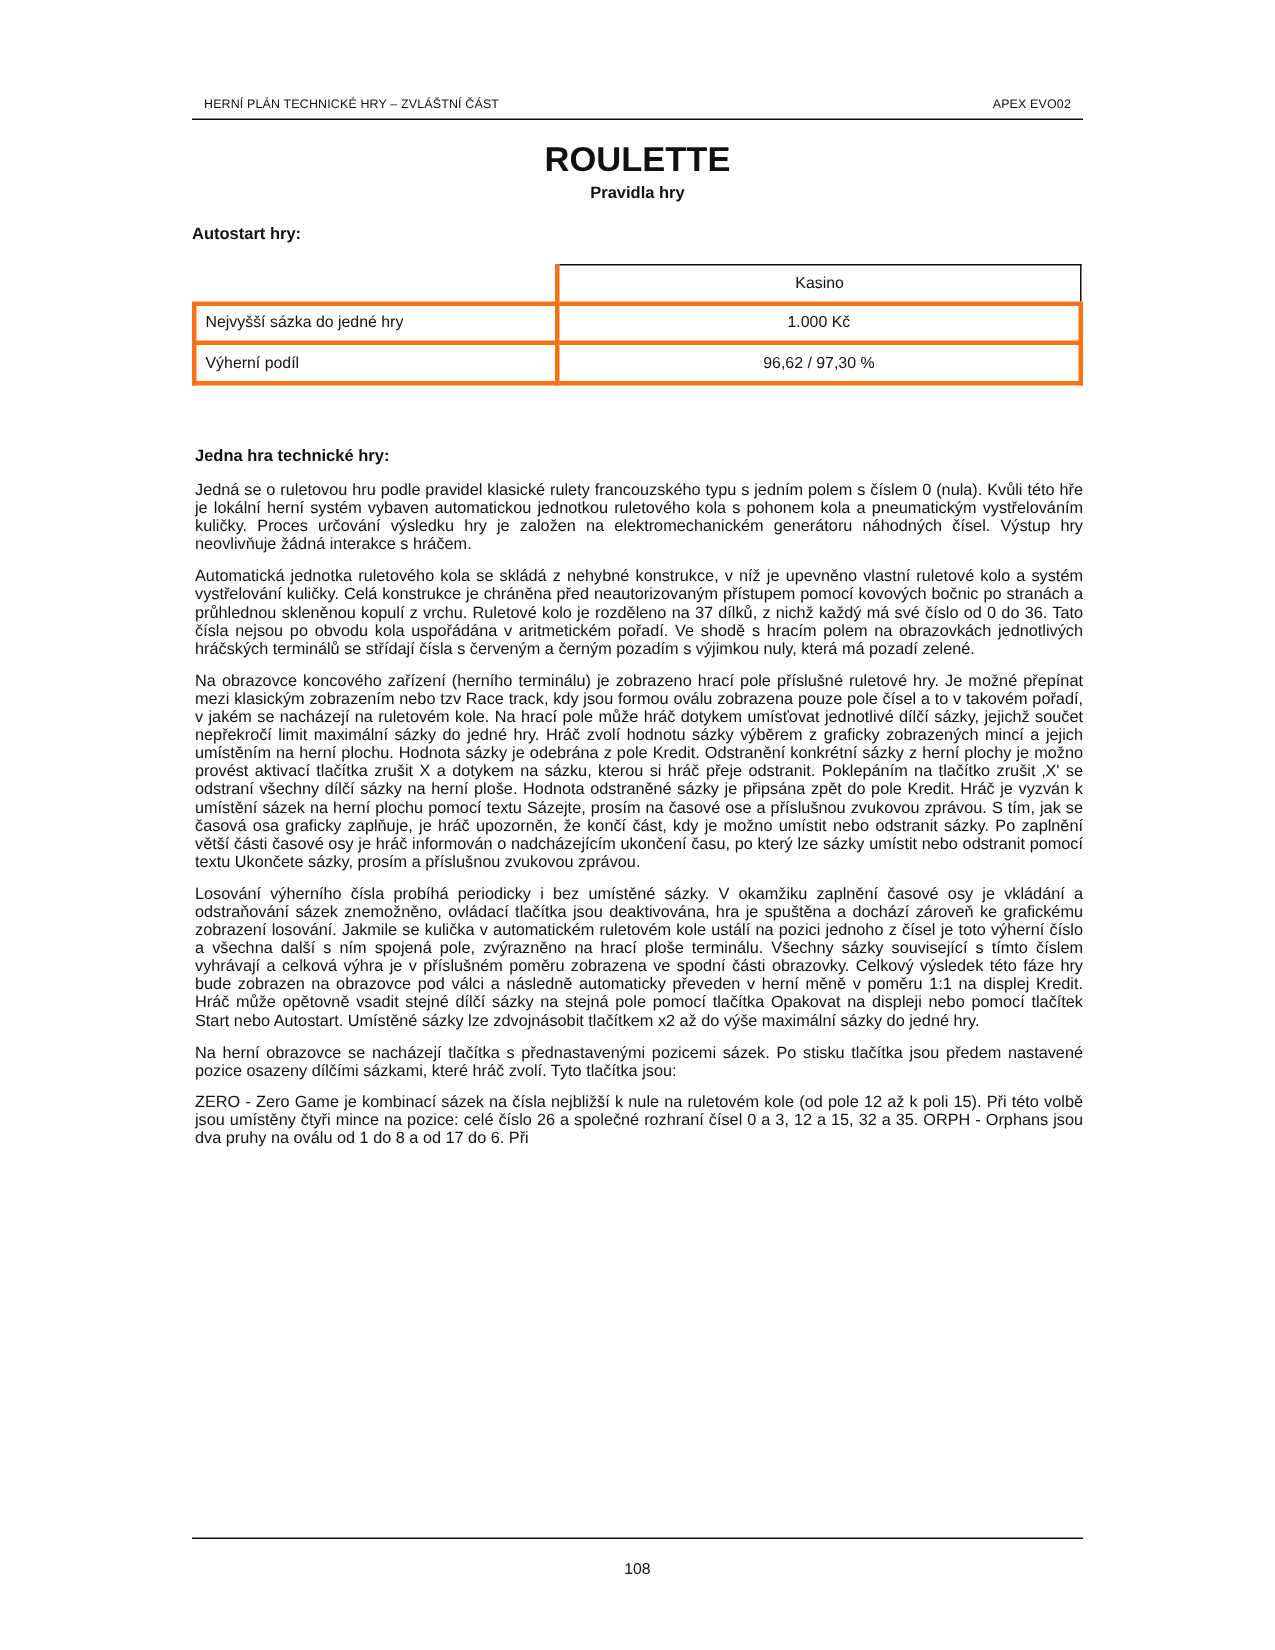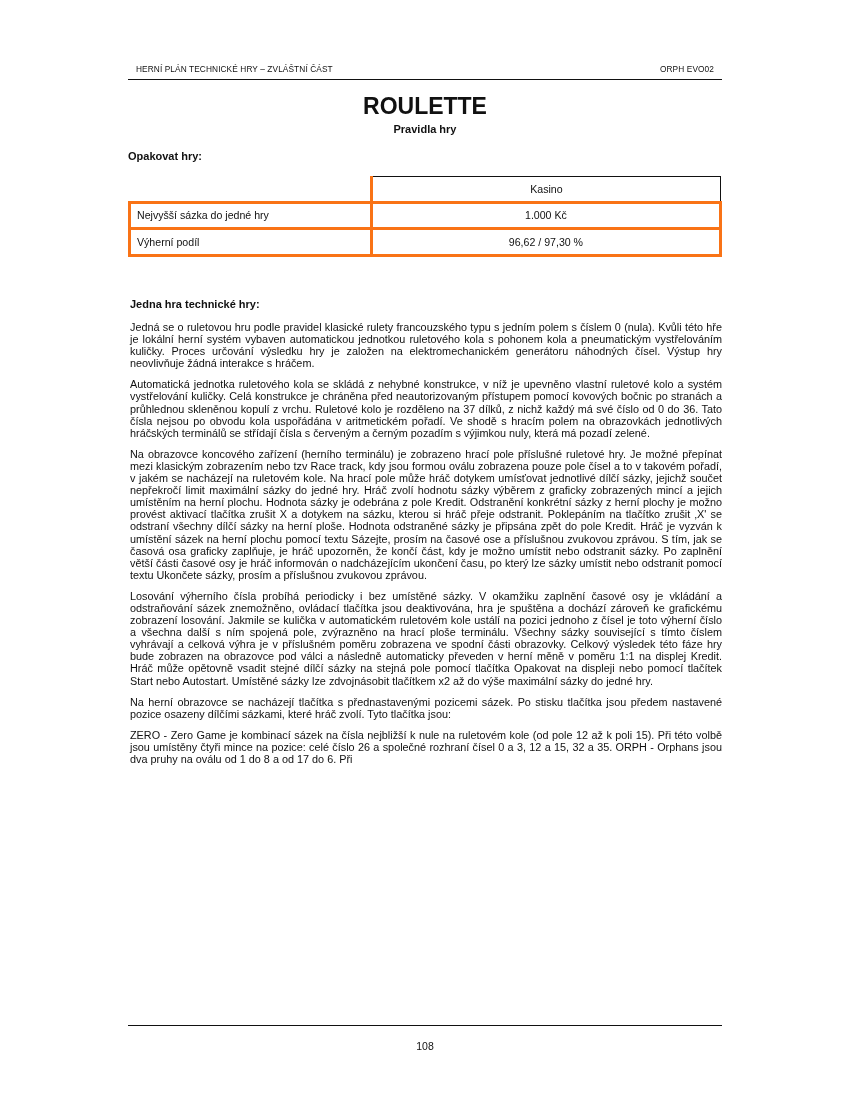--- a/index.html
+++ b/index.html
@@ -28,28 +28,28 @@
   .body-text p { margin: 0 0 9px 0; }
   .footer-rule { position: absolute; top: 1025px; left: 0; width: 594px; border-top: 1.3px solid #111; }
   .page-number { position: absolute; top: 1040px; left: 0; width: 594px; text-align: center; font-size: 10.5px; }
 </style>
 </head>
 <body>
 
 <div class="page">
   <div class="running-header">
     <span class="left">HERNÍ PLÁN TECHNICKÉ HRY – ZVLÁŠTNÍ ČÁST</span>
-    <span class="right">ORPH EVO02</span>
+    <span class="right">APEX EVO02</span>
   </div>
   <div class="header-rule"></div>
 
   <div class="title">ROULETTE</div>
   <div class="subtitle">Pravidla hry</div>
 
-  <div class="params-heading">Opakovat hry:</div>
+  <div class="params-heading">Autostart hry:</div>
 
   <table class="params">
     <tbody>
         <tr class="head">
       <td class="label blank"></td>
       <td class="val">Kasino</td>
     </tr>
     <tr>
       <td class="label">Nejvyšší sázka do jedné hry</td>
       <td class="val">1.000 Kč</td>

